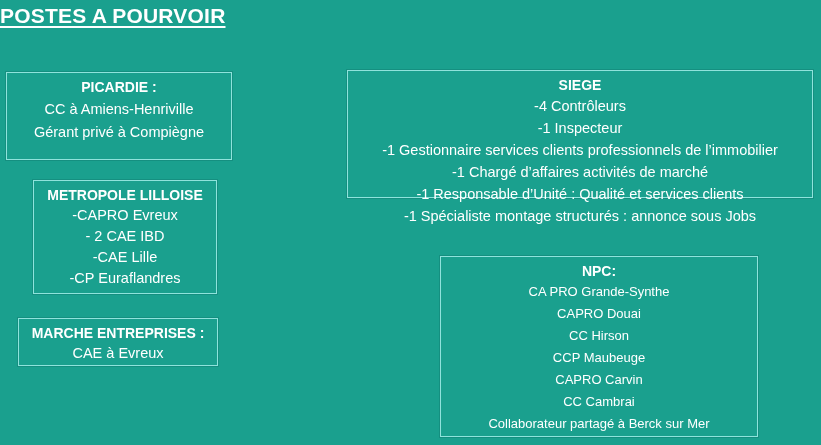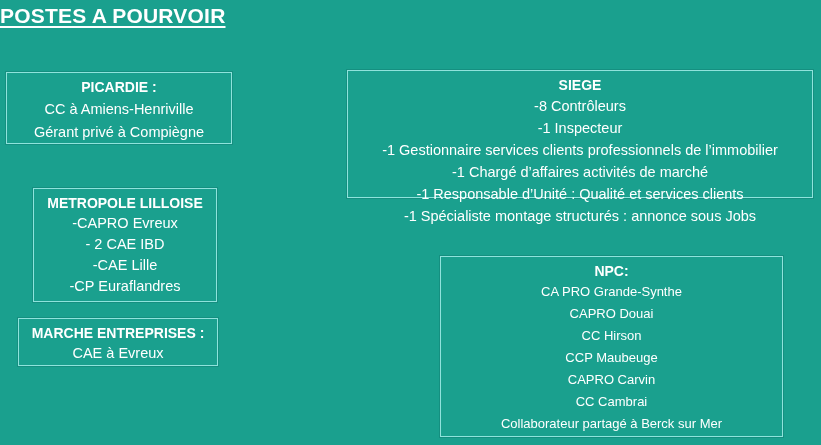--- a/index.html
+++ b/index.html
@@ -50,25 +50,25 @@
     color: #ffffff;
     white-space: nowrap;
   }
   .box .ln {
     font-size: 14.5px;
     line-height: 21px;
     color: #ffffff;
     white-space: nowrap;
   }
   
-  #box-picardie  { left: 6px;   top: 72px;  width: 226px; height: 72px; }
-  #box-metropole { left: 33px;  top: 188px; width: 184px; height: 114px; }
+  #box-picardie  { left: 6px;   top: 72px;  width: 226px; height: 88px; }
+  #box-metropole { left: 33px;  top: 180px; width: 184px; height: 114px; }
   #box-marche    { left: 18px;  top: 318px; width: 200px; height: 48px; }
   #box-siege     { left: 347px; top: 70px;  width: 466px; height: 128px; }
-  #box-npc       { left: 440px; top: 256px; width: 343px; height: 181px; }
+  #box-npc       { left: 440px; top: 256px; width: 318px; height: 181px; }
 
   #box-siege .hdr { font-size: 14px; }
   #box-siege .ln  { font-size: 14.5px; line-height: 22px; }
   #box-npc .hdr   { font-size: 14px; }
   #box-npc .ln    { font-size: 13px; line-height: 22px; }
   #box-picardie .ln { line-height: 23px; }
   #box-picardie .hdr { line-height: 21px; }
   #box-metropole .ln { line-height: 21px; }
   #box-marche .ln { line-height: 21px; }
 </style>
@@ -93,21 +93,21 @@
     <div class="ln">-CP Euraflandres</div>
   </div>
 
   <div class="box" id="box-marche">
     <div class="hdr">MARCHE ENTREPRISES :</div>
     <div class="ln">CAE à Evreux</div>
   </div>
 
   <div class="box" id="box-siege">
     <div class="hdr">SIEGE</div>
-    <div class="ln">-8 Contrôleurs</div>
+    <div class="ln">-4 Contrôleurs</div>
     <div class="ln">-1 Inspecteur</div>
     <div class="ln">-1 Gestionnaire services clients professionnels de l’immobilier</div>
     <div class="ln">-1 Chargé d’affaires activités de marché</div>
     <div class="ln">-1 Responsable d’Unité : Qualité et services clients</div>
     <div class="ln">-1 Spécialiste montage structurés : annonce sous Jobs</div>
   </div>
 
   <div class="box" id="box-npc">
     <div class="hdr">NPC:</div>
     <div class="ln">CA PRO Grande-Synthe</div>

